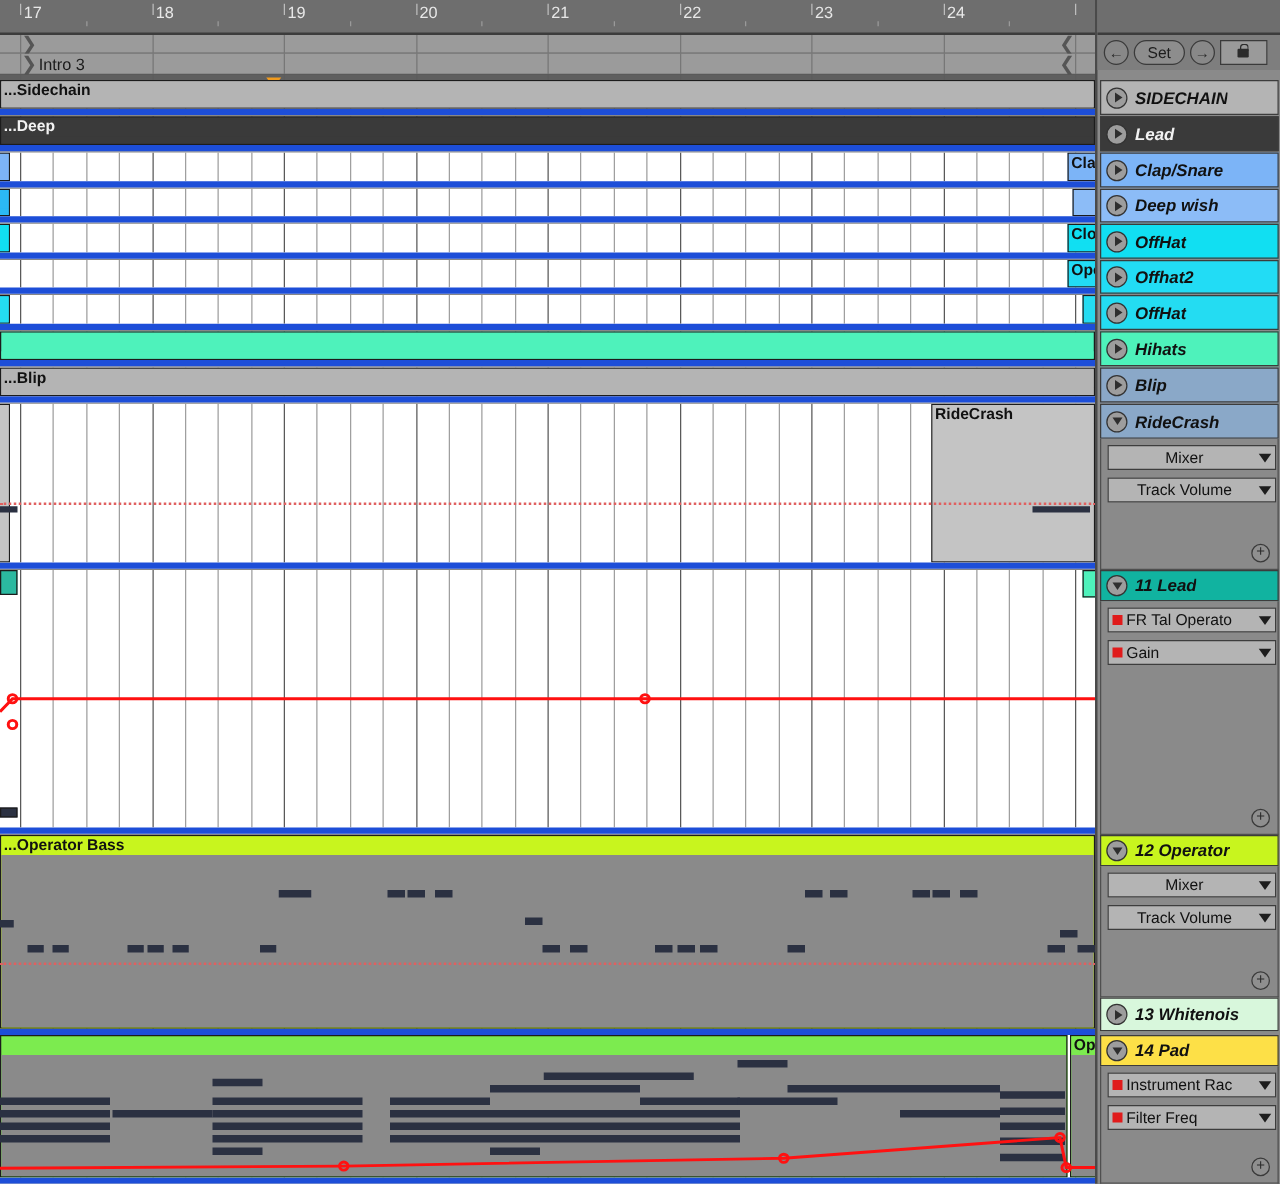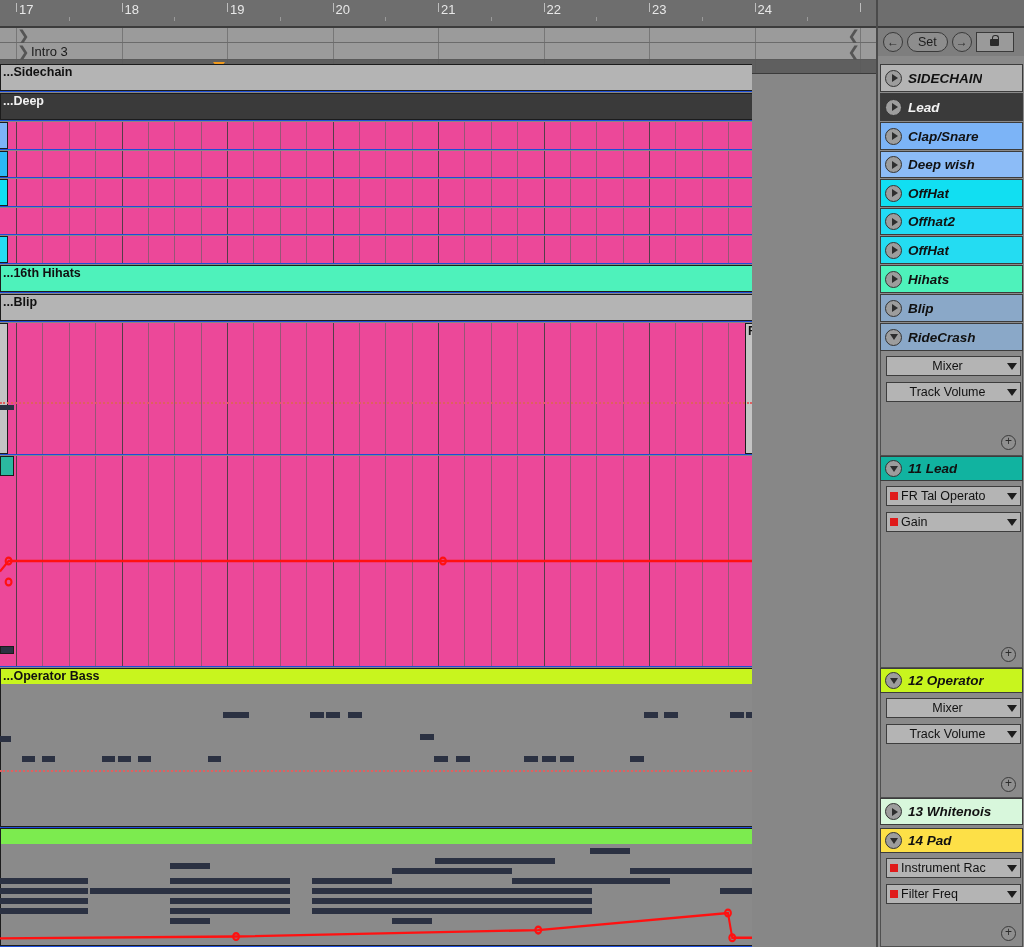--- a/index.html
+++ b/index.html
@@ -29,22 +29,22 @@
   .locbar{ position:absolute; left:0; top:43px; width:876px; height:17px;
             background:#9b9b9b; border-bottom:1px solid #5a5a5a;}
   .scenegrid{position:absolute;top:0;bottom:0;width:1px;background:rgba(90,90,90,.55);}
   .chev{ position:absolute; font-size:15px; color:#555; line-height:15px; }
   .timesel{position:absolute;left:0;top:60px;width:876px;height:14px;background:#5f5f5f;
            border-bottom:1px solid #3b3b3b;}
   .playmark{position:absolute;top:62px;width:0;height:0;
             border-left:6px solid transparent;border-right:6px solid transparent;border-top:8px solid #f29b1d;}
 
   
-  .lane{ position:absolute; left:0; width:752px; background:#ec4899;
-         border-bottom:1px solid #1d4ed8; overflow:hidden; }
+  .lane{ position:absolute; left:0; width:876px; background:#ffffff;
+         border-bottom:5px solid #1d4ed8; overflow:hidden; }
   .gridline{ position:absolute; top:0; bottom:0; width:1px; background:rgba(95,95,95,.6); }
   .gridline.bar{ background:rgba(60,60,60,.85); }
 
   .clip{ position:absolute; top:0; height:100%; border:1px solid #1c1c1c; overflow:hidden; }
   .clip .title{ position:absolute; left:0; top:0; height:15px; width:100%;
                 font-size:12.5px; color:#111; padding-left:2px; line-height:15px;
                 white-space:nowrap; font-weight:bold;}
   .clip-body{position:absolute;left:0;top:15px;right:0;bottom:0;}
 
   .note{ position:absolute; background:#2b3142; }
@@ -491,21 +491,20 @@
           <div class="gridline bar" style="left: 649px;"></div>
           <div class="gridline" style="left: 675.375px;"></div>
           <div class="gridline" style="left: 701.75px;"></div>
           <div class="gridline" style="left: 728.125px;"></div>
           <div class="gridline bar" style="left: 754.5px;"></div>
           <div class="gridline" style="left: 780.875px;"></div>
           <div class="gridline" style="left: 807.25px;"></div>
           <div class="gridline" style="left: 833.625px;"></div>
           <div class="gridline bar" style="left: 860px;"></div>
           <div class="clip" style="left: 0px; width: 876px; background: rgb(78, 242, 187);">
-            <div class="title" style="color: rgb(17, 17, 17); background: rgb(78, 242, 187);">...16th Hihats</div>
             <div class="clip-body" style="background: rgb(78, 242, 187);"></div>
           </div>
         </div>
         <div class="lane" style="top: 294px; height: 28px;">
           <div class="gridline bar" style="left: 16px;"></div>
           <div class="gridline" style="left: 42.375px;"></div>
           <div class="gridline" style="left: 68.75px;"></div>
           <div class="gridline" style="left: 95.125px;"></div>
           <div class="gridline bar" style="left: 121.5px;"></div>
           <div class="gridline" style="left: 147.875px;"></div>

